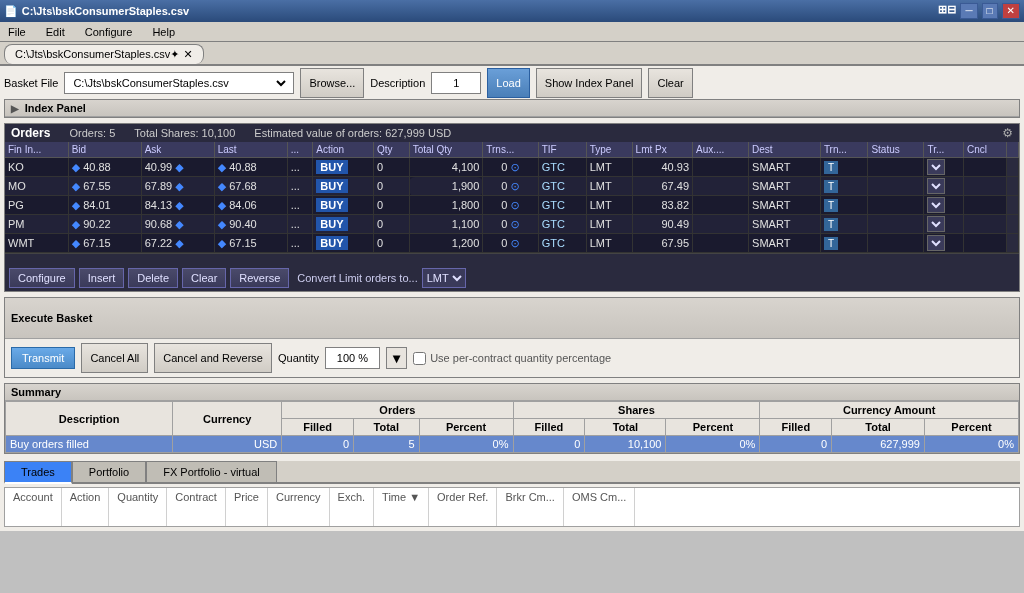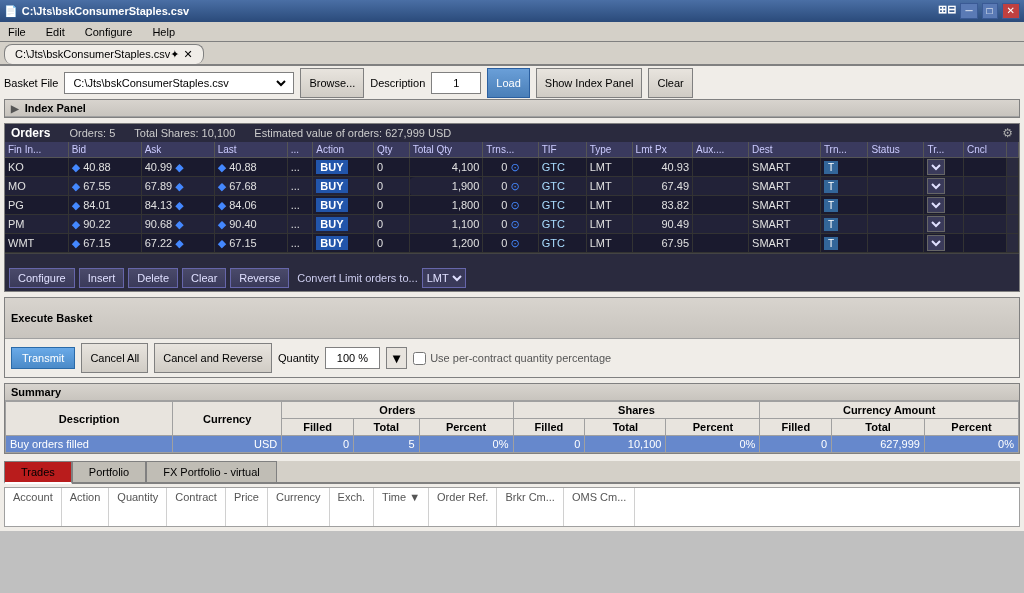--- a/index.html
+++ b/index.html
@@ -320,21 +320,21 @@
       margin-top: 4px;
     }
     .btab {
       padding: 4px 16px;
       border: 1px solid #808080;
       border-bottom: none;
       background: #c0bdb5;
       cursor: pointer;
       font-size: 11px;
     }
-    .btab.active { background: #b91c1c; border-bottom: 2px solid white; margin-bottom: -2px; }
+    .btab.active { background: #3b82f6; border-bottom: 2px solid white; margin-bottom: -2px; }
     
     #bottom-cols {
       background: white;
       border: 1px solid #a0a0a0;
       height: 40px;
       display: flex;
     }
     .bcol {
       border-right: 1px solid #d0d0d0;
       padding: 3px 8px;

